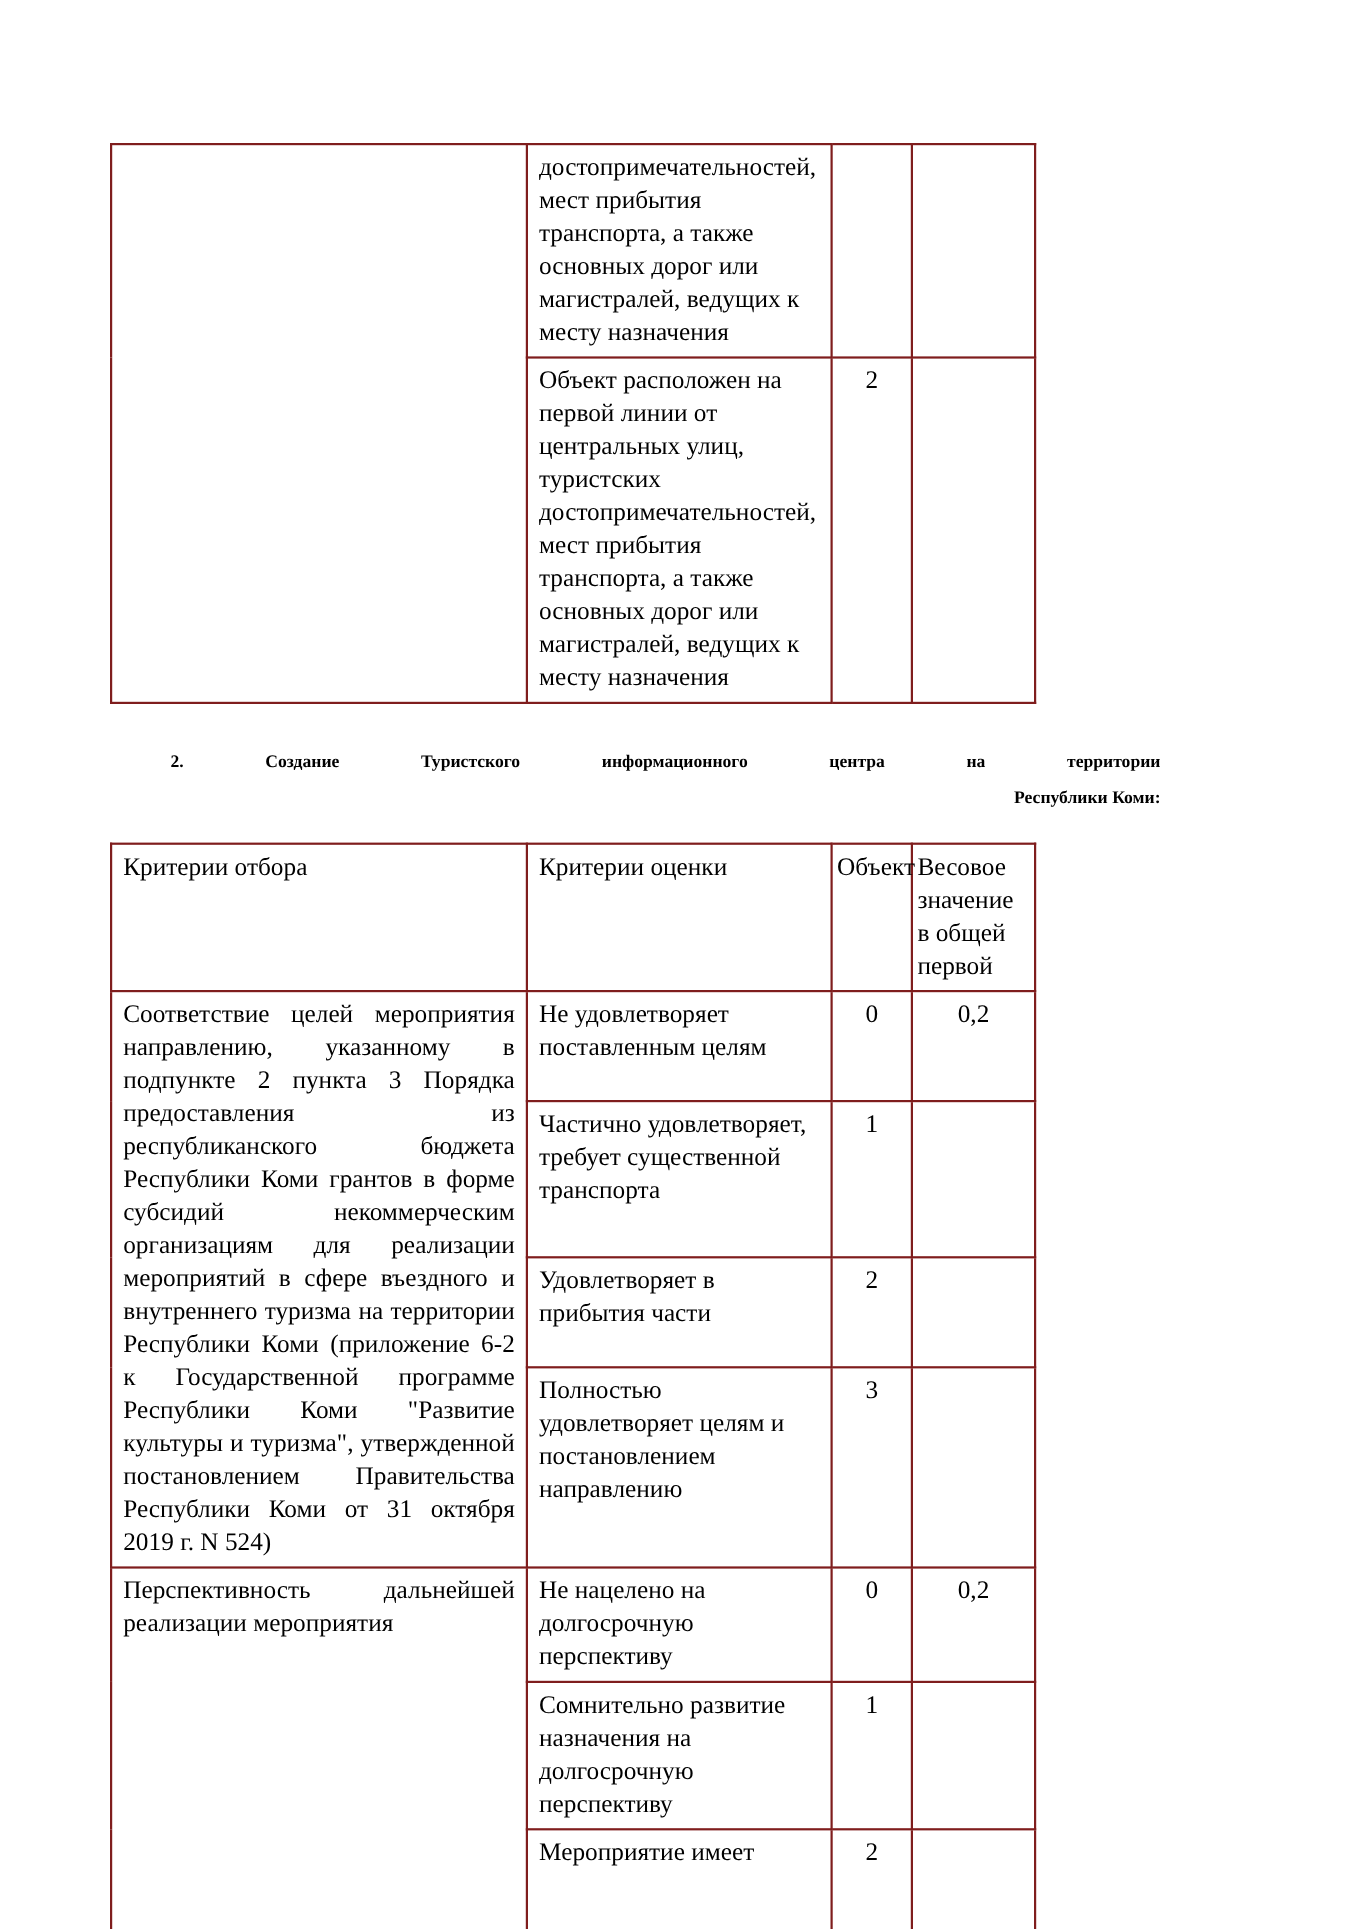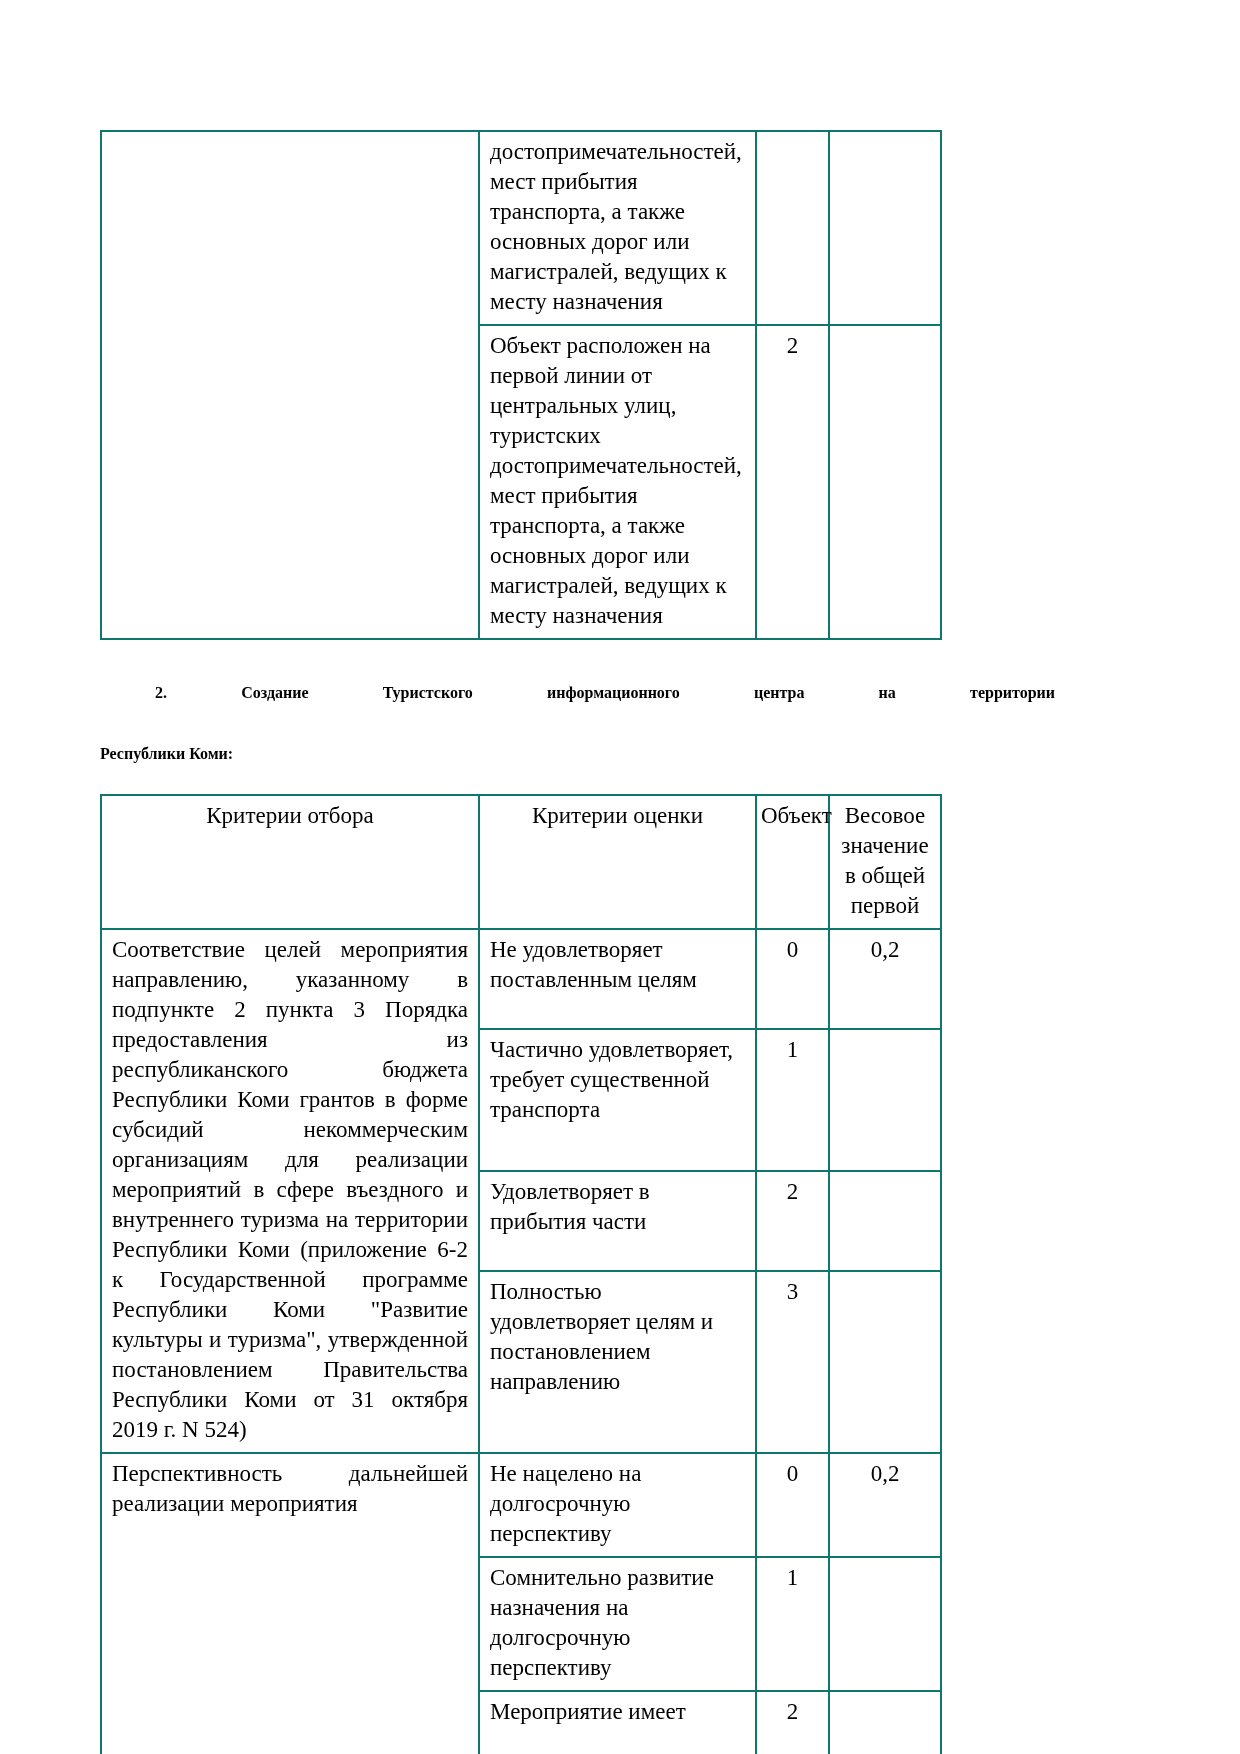--- a/index.html
+++ b/index.html
@@ -18,50 +18,49 @@
     width: 1240px;
     height: 1754px;
     padding: 130px 85px 0 100px;
   }
   table.doc-table {
     border-collapse: collapse;
     table-layout: fixed;
     width: 840px;
   }
   table.doc-table td {
-    border: 2px solid #0f766e;
+    border: 2px solid #7f1d1d;
     vertical-align: top;
     padding: 5px 10px 7px 10px;
     font-size: 23px;
     line-height: 30px;
   }
   table.doc-table td.narrow {
     padding-left: 4px;
     padding-right: 4px;
   }
   .center { text-align: center; }
   .justify { text-align: justify; }
-  .header-cell { text-align: center; font-weight: normal; }
+  .header-cell { font-weight: normal; }
   .heading {
     width: 955px;
     margin: 36px 0 24px 0;
     font-size: 16px;
     font-weight: bold;
     line-height: 33px;
   }
   .heading .line1 {
     display: block;
     text-indent: 55px;
     text-align: justify;
     text-align-last: justify;
   }
   .heading .line2 {
     display: block;
-    text-align: left;
-    margin-top: 28px;
+    text-align: right;
   }
   
   tr.cut-row td {
     border-bottom: none;
     height: 110px;
   }
   
   tr.head-row td { height: 128px; }
 </style>
 </head>

